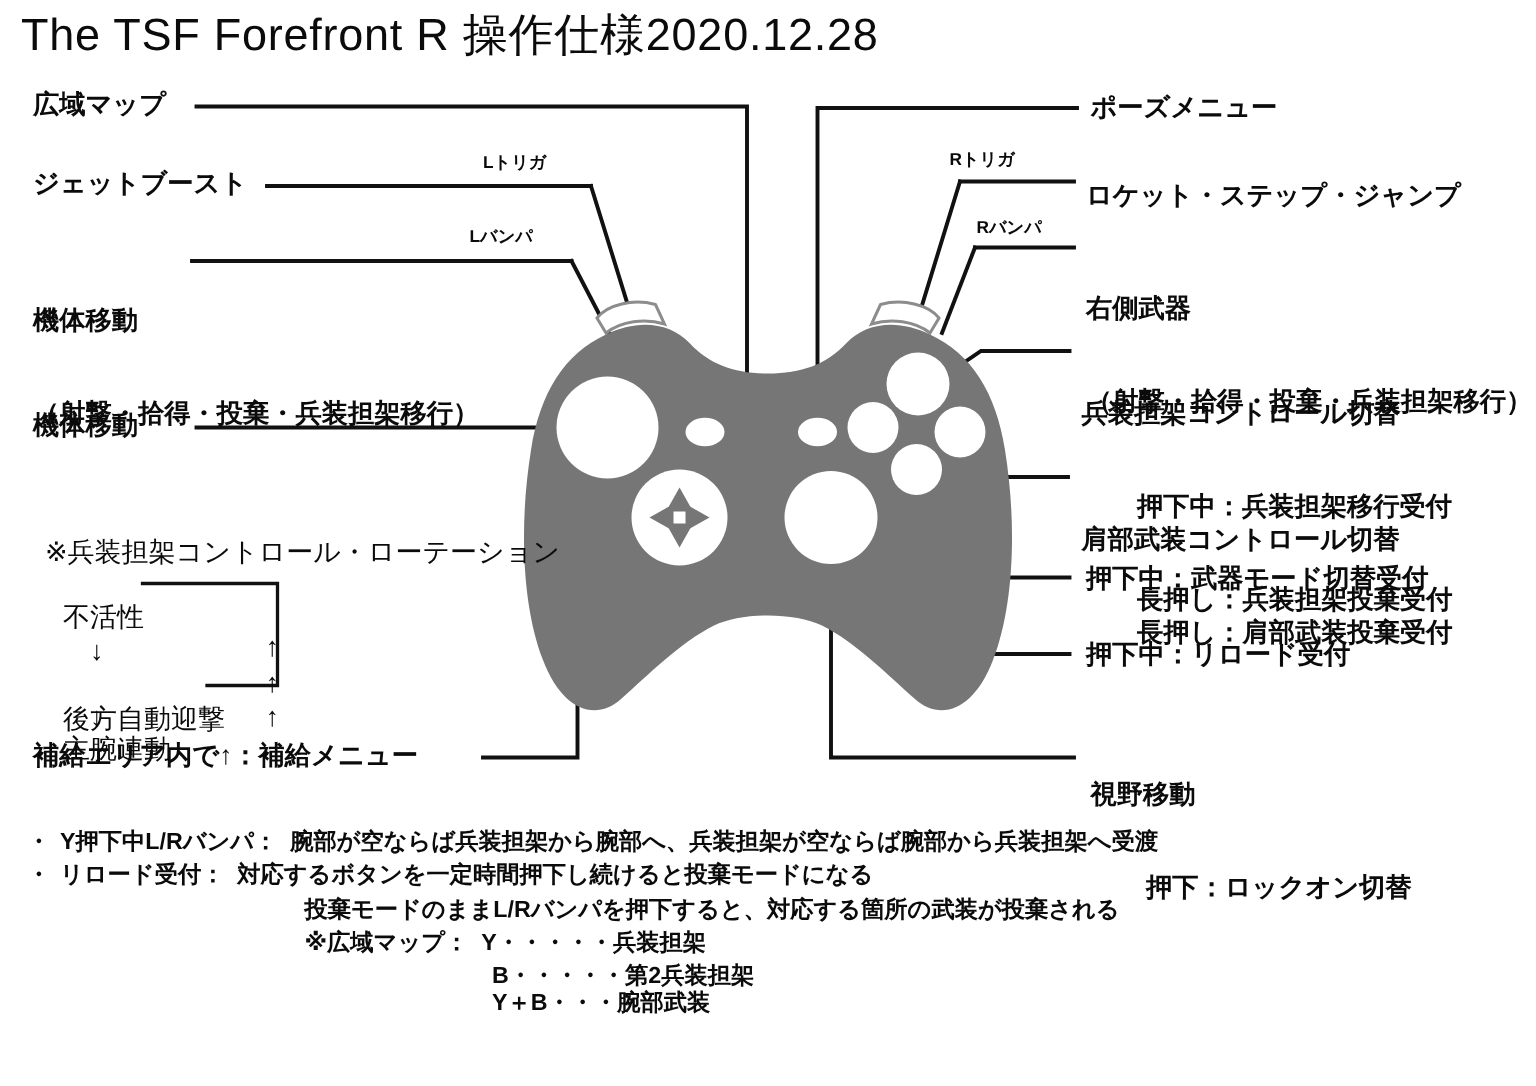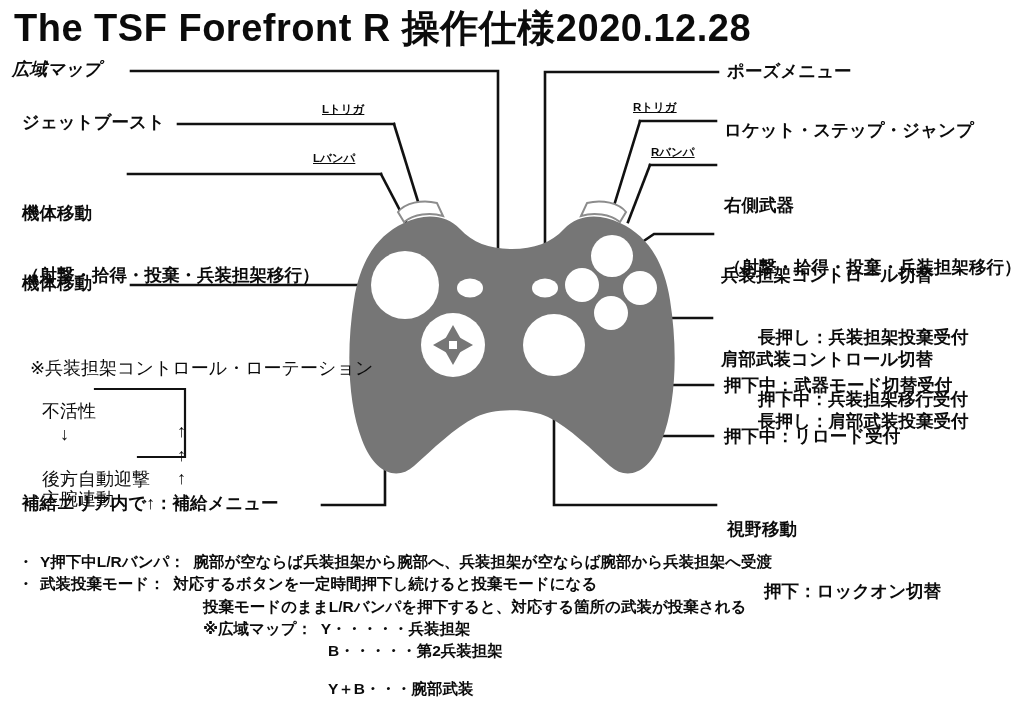--- a/index.html
+++ b/index.html
@@ -10,27 +10,27 @@
     color:#0b0b0b;
     overflow:hidden;
     position:relative;
   }
   #root{position:relative;width:1024px;height:724px;}
   .abs{position:absolute;}
   .txt{white-space:pre;line-height:1.18;font-weight:bold;letter-spacing:0px;}
 
   #title{
     left:14px;top:6px;
-    font-size:38px;font-weight:bold;
+    font-size:30px;font-weight:normal;
     letter-spacing:0.5px;
     white-space:pre;
   }
 
   .lbl{font-size:17.5px;font-weight:bold;}
-  .lbl-sm{font-size:11.5px;font-weight:bold;text-decoration:underline;}
+  .lbl-sm{font-size:11.5px;font-weight:bold;}
   .lbl-rot{font-size:18px;font-weight:normal;}
   .lbl-note{font-size:15.5px;font-weight:bold;}
 
   svg#art{position:absolute;left:0;top:0;width:1024px;height:724px;}
 </style>
 </head>
 <body>
 
 <div id="root">
 
@@ -109,21 +109,21 @@
     <circle cx="612" cy="256" r="21" fill="#ffffff"></circle>
     <circle cx="582" cy="285" r="17" fill="#ffffff"></circle>
     <circle cx="640" cy="288" r="17" fill="#ffffff"></circle>
     <circle cx="611" cy="313" r="17" fill="#ffffff"></circle>
 
     <g stroke="#111111" stroke-width="2.2" fill="none" stroke-linecap="square">
       <path d="M95,389 L185,389 L185,457 L138,457"></path>
     </g>
   </svg>
 
-  <div class="abs txt lbl" style="left:12px;top:59px;font-style:italic;">広域マップ</div>
+  <div class="abs txt lbl" style="left:22px;top:59px;">広域マップ</div>
 
   <div class="abs txt lbl" style="left:22px;top:112px;">ジェットブースト</div>
 
   <div class="abs txt lbl" style="left:22px;top:162px;">
     <div>機体移動</div>
     <div>（射撃・拾得・投棄・兵装担架移行）</div>
   </div>
 
   <div class="abs txt lbl" style="left:22px;top:273px;">機体移動</div>
 
@@ -138,22 +138,22 @@
 
   <div class="abs txt lbl" style="left:724px;top:120px;">ロケット・ステップ・ジャンプ</div>
 
   <div class="abs txt lbl" style="left:724px;top:154px;">
     <div>右側武器</div>
     <div>（射撃・拾得・投棄・兵装担架移行）</div>
   </div>
 
   <div class="abs txt lbl" style="left:721px;top:224px;">
     <div>兵装担架コントロール切替</div>
+    <div style="padding-left:37px;">押下中：兵装担架移行受付</div>
     <div style="padding-left:37px;">長押し：兵装担架投棄受付</div>
-    <div style="padding-left:37px;">押下中：兵装担架移行受付</div>
   </div>
 
   <div class="abs txt lbl" style="left:721px;top:308px;">
     <div>肩部武装コントロール切替</div>
     <div style="padding-left:37px;">長押し：肩部武装投棄受付</div>
   </div>
 
   <div class="abs txt lbl" style="left:724px;top:426px;">押下中：リロード受付</div>
 
   <div class="abs txt lbl" style="left:724px;top:375px;">押下中：武器モード切替受付</div>
@@ -181,25 +181,25 @@
 
   <div class="abs" style="left:18px;top:553px;">
 
     <div style="display:flex;align-items:flex-start;">
       <span class="txt lbl-note" style="width:22px;">・</span>
       <span class="txt lbl-note">Y押下中L/Rバンパ：  腕部が空ならば兵装担架から腕部へ、兵装担架が空ならば腕部から兵装担架へ受渡</span>
     </div>
 
     <div style="display:flex;align-items:flex-start;margin-top:4px;">
       <span class="txt lbl-note" style="width:22px;">・</span>
-      <span class="txt lbl-note">武装投棄モード：  対応するボタンを一定時間押下し続けると投棄モードになる</span>
+      <span class="txt lbl-note">リロード受付：  対応するボタンを一定時間押下し続けると投棄モードになる</span>
     </div>
 
     <div class="txt lbl-note" style="margin-left:185px;margin-top:4px;">投棄モードのままL/Rバンパを押下すると、対応する箇所の武装が投棄される</div>
 
     <div class="txt lbl-note" style="margin-left:185px;margin-top:4px;">※広域マップ：  Y・・・・・兵装担架</div>
 
     <div class="txt lbl-note" style="margin-left:310px;margin-top:4px;">B・・・・・第2兵装担架</div>
 
-    <div class="txt lbl-note" style="margin-left:310px;margin-top:20px;">Y＋B・・・腕部武装</div>
+    <div class="txt lbl-note" style="margin-left:310px;margin-top:0;">Y＋B・・・腕部武装</div>
   </div>
 
 </div>
 
 </body></html>

